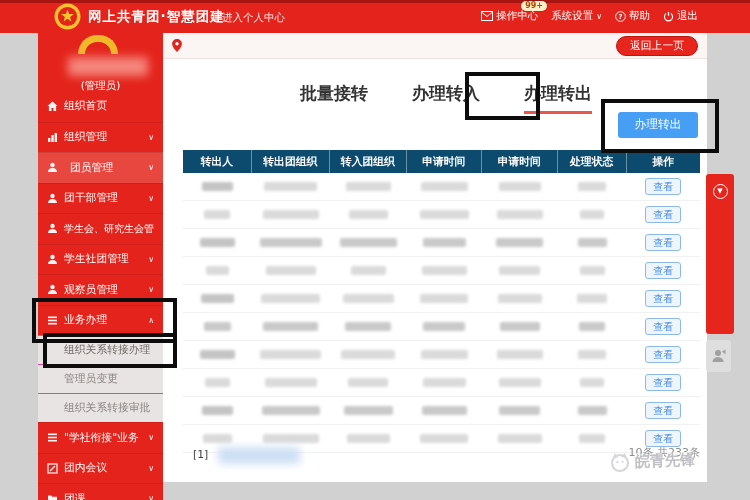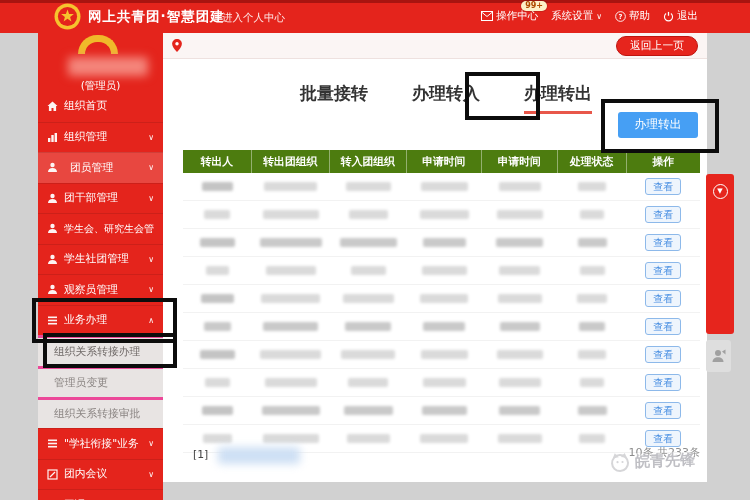--- a/index.html
+++ b/index.html
@@ -23,35 +23,35 @@
   .blur-name{position:absolute;left:30px;top:24px;width:80px;height:19px;background:#f4867c;border-radius:3px;filter:blur(5px);}
   .admin-label{position:absolute;left:0;top:46px;width:100%;text-align:center;color:#fff;font-size:10.5px;}
   .menu{position:absolute;left:0;top:58px;width:100%;}
   .menu-item{height:30.5px;display:flex;align-items:center;gap:6px;padding:0 9px;color:#fff;font-size:10.8px;border-top:1px solid rgba(0,0,0,.1);cursor:pointer;box-sizing:border-box;white-space:nowrap;}
   .menu-item .lbl{overflow:hidden;text-overflow:clip;}
   .menu-item .chev{margin-left:auto;}
   .menu-item.first{border-top:none;}
   .menu-item.hl{background:rgba(255,255,255,.16);gap:12px;}
   .mi-icon{width:11px;height:11px;flex:0 0 11px;fill:#fff;opacity:.95;}
   .submenu{background:#e8e4e3;}
-  .submenu-item{height:28px;line-height:28px;padding-left:16px;color:#8a8482;font-size:10.8px;border-top:3px solid #ec4899;cursor:pointer;white-space:nowrap;}
+  .submenu-item{height:28px;line-height:28px;padding-left:26px;color:#8a8482;font-size:10.8px;border-top:1px solid #ec4899;cursor:pointer;white-space:nowrap;}
   .submenu-item.active{color:#6e6866;}
 
   
   .main{position:absolute;left:163px;top:33px;width:544px;height:449px;background:#fff;z-index:3;}
   .breadcrumb{position:relative;height:26px;background:#fbf5f4;border-bottom:1px solid #eee1df;display:flex;align-items:center;padding:0 9px;box-sizing:border-box;}
   .bc-label{margin-left:6px;font-size:10.8px;color:#666;}
   .back-btn{margin-left:auto;background:#e6251d;border:1px solid #bf140f;color:#fff;font-size:10.8px;border-radius:10px;padding:2px 13px;cursor:pointer;}
   .tabs{position:absolute;left:137px;top:49px;display:flex;gap:44px;}
   .tab{font-size:17px;font-weight:bold;color:#333;padding-bottom:6px;cursor:pointer;}
   .tab.active{border-bottom:3px solid #e8574a;}
   .primary-btn{position:absolute;left:455px;top:79px;width:80px;height:26px;background:#469ff4;border:none;border-radius:3px;color:#fff;font-size:11.8px;cursor:pointer;font-family:inherit;}
 
   .table{position:absolute;left:20px;top:117px;width:517px;}
-  .thead{display:flex;background:#4d7c0f;height:23px;align-items:center;}
+  .thead{display:flex;background:#0c4a6e;height:23px;align-items:center;}
   .th{color:#fff;font-size:10.8px;font-weight:bold;text-align:center;border-right:1px solid rgba(255,255,255,.4);box-sizing:border-box;height:100%;display:flex;align-items:center;justify-content:center;}
   .th:last-child{border-right:none;}
   .trow{display:flex;height:27px;align-items:flex-start;border-bottom:1px solid #f2f2f2;}
   .td{display:flex;align-items:center;justify-content:center;box-sizing:border-box;height:100%;}
   .c0{width:13.3%;} .c1{width:15.1%;} .c2{width:14.9%;} .c3{width:14.5%;} .c4{width:14.7%;} .c5{width:13.3%;} .c6{width:14.2%;}
   .blob{height:9px;border-radius:2px;filter:blur(1.5px);}
   .view-btn{width:36px;height:17px;background:#eef5fd;border:1px solid #8db9ea;color:#4a90e2;font-size:10px;border-radius:3px;cursor:pointer;line-height:15px;padding:0;font-family:inherit;}
 
   .pagination{position:absolute;left:0;top:412px;width:100%;height:22px;}
   .page-num{position:absolute;left:30px;top:3px;font-size:10.8px;color:#444;cursor:pointer;}

